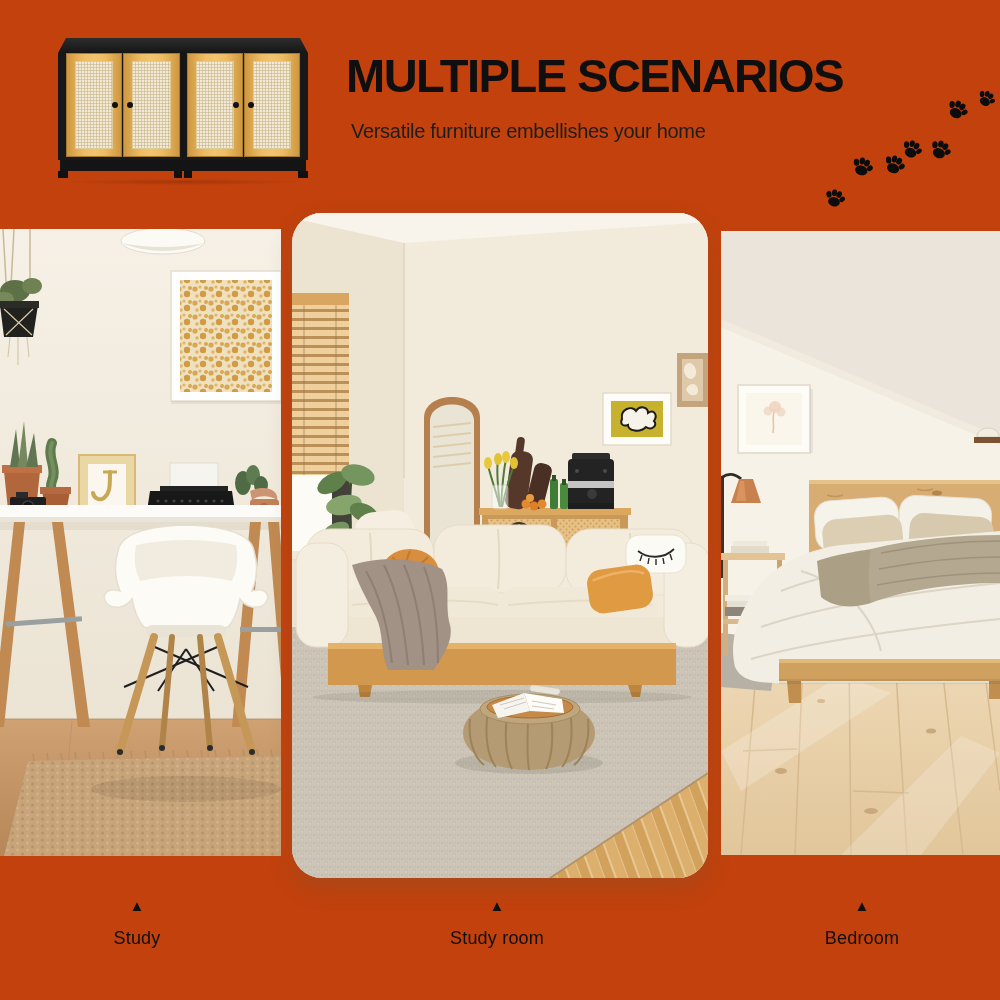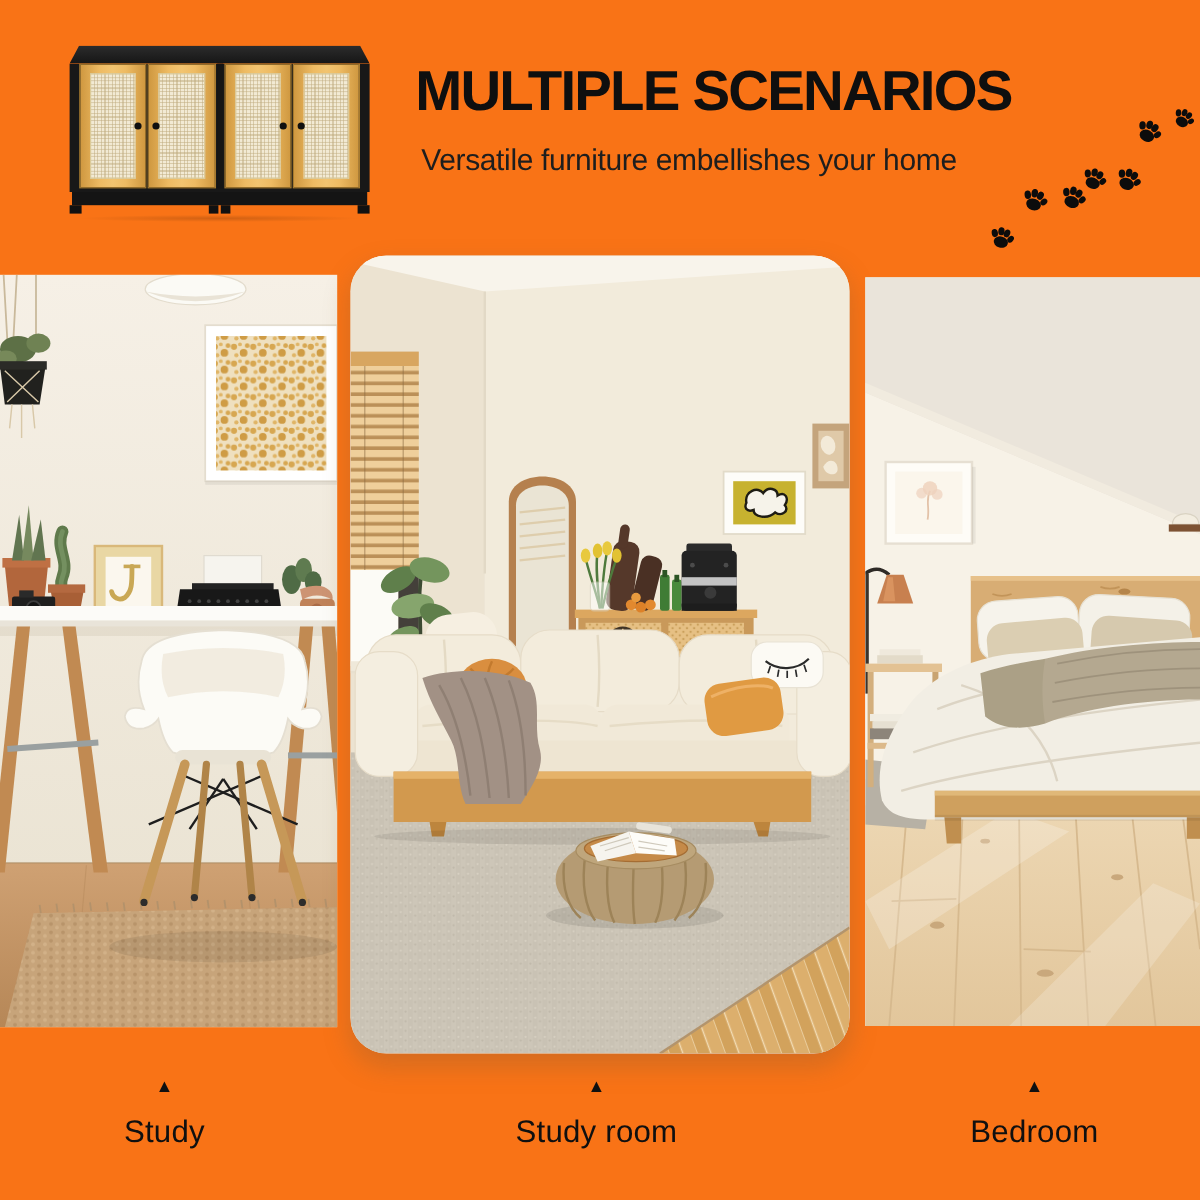--- a/index.html
+++ b/index.html
@@ -1,22 +1,22 @@
 <!DOCTYPE html>
 <html><head>
 <meta charset="utf-8">
 <style>
   html,body{margin:0;padding:0;background:#ffffff;}
-  .canvas{position:relative;width:1000px;height:1000px;background:#f97316;overflow:hidden;
+  .canvas{position:relative;width:1000px;height:1000px;background:#c2410c;overflow:hidden;
           font-family:"Liberation Sans",sans-serif;color:#111;}
 
   
   .title{position:absolute;left:346px;top:52px;margin:0;font-size:47px;font-weight:700;
          letter-spacing:-1.5px;line-height:1;color:#0f0f0f;white-space:nowrap;}
-  .subtitle{position:absolute;left:351px;top:120px;margin:0;font-size:25px;font-weight:400;
+  .subtitle{position:absolute;left:351px;top:120px;margin:0;font-size:20px;font-weight:400;
             letter-spacing:-0.3px;color:#1e1e1e;white-space:nowrap;}
 
   
   .cabinet{position:absolute;left:58px;top:38px;width:250px;height:148px;}
   .cab-top{position:absolute;left:0;top:0;width:250px;height:15px;
            background:linear-gradient(#2c2c2c,#161616);
            clip-path:polygon(8px 0,242px 0,250px 100%,0 100%);}
   .cab-body{position:absolute;left:0;top:15px;width:250px;height:107px;background:#181818;}
   .cab-doors{position:absolute;left:8px;right:8px;top:0;bottom:3px;display:flex;gap:1px;}
   .door{flex:1;position:relative;border:1px solid #a67a2e;
@@ -42,21 +42,21 @@
   .photo{position:absolute;overflow:hidden;background:#efe9dd;}
   .photo svg{display:block;width:100%;height:100%;}
   #photo-study{left:0;top:229px;width:281px;height:627px;}
   #photo-living{left:292px;top:213px;width:416px;height:665px;border-radius:30px;
                 box-shadow:0 10px 22px rgba(110,90,60,.28);}
   #photo-bedroom{left:721px;top:231px;width:279px;height:624px;}
 
   
   .caption{position:absolute;top:898px;width:200px;text-align:center;}
   .caption .tri{display:block;font-size:15px;line-height:1;color:#101010;margin-bottom:15px;}
-  .caption .lbl{font-size:26px;letter-spacing:0.2px;color:#101010;}
+  .caption .lbl{font-size:18px;letter-spacing:0.2px;color:#101010;}
   #cap-study{left:37px;} #cap-living{left:397px;} #cap-bedroom{left:762px;}
 </style>
 </head>
 <body>
 
 <div class="canvas">
 
   <svg width="0" height="0" style="position:absolute" aria-hidden="true">
     <defs>
       <g id="pawshape" fill="#0c0c0c">

